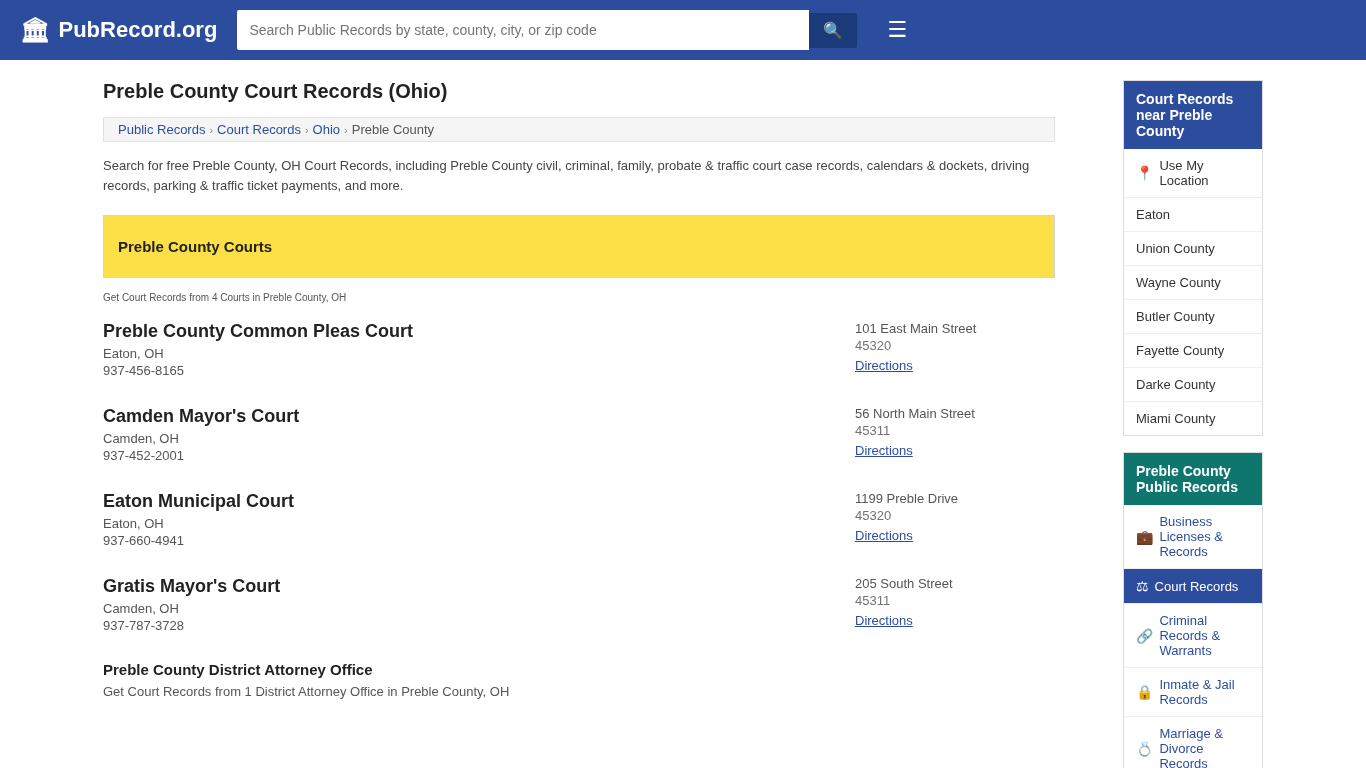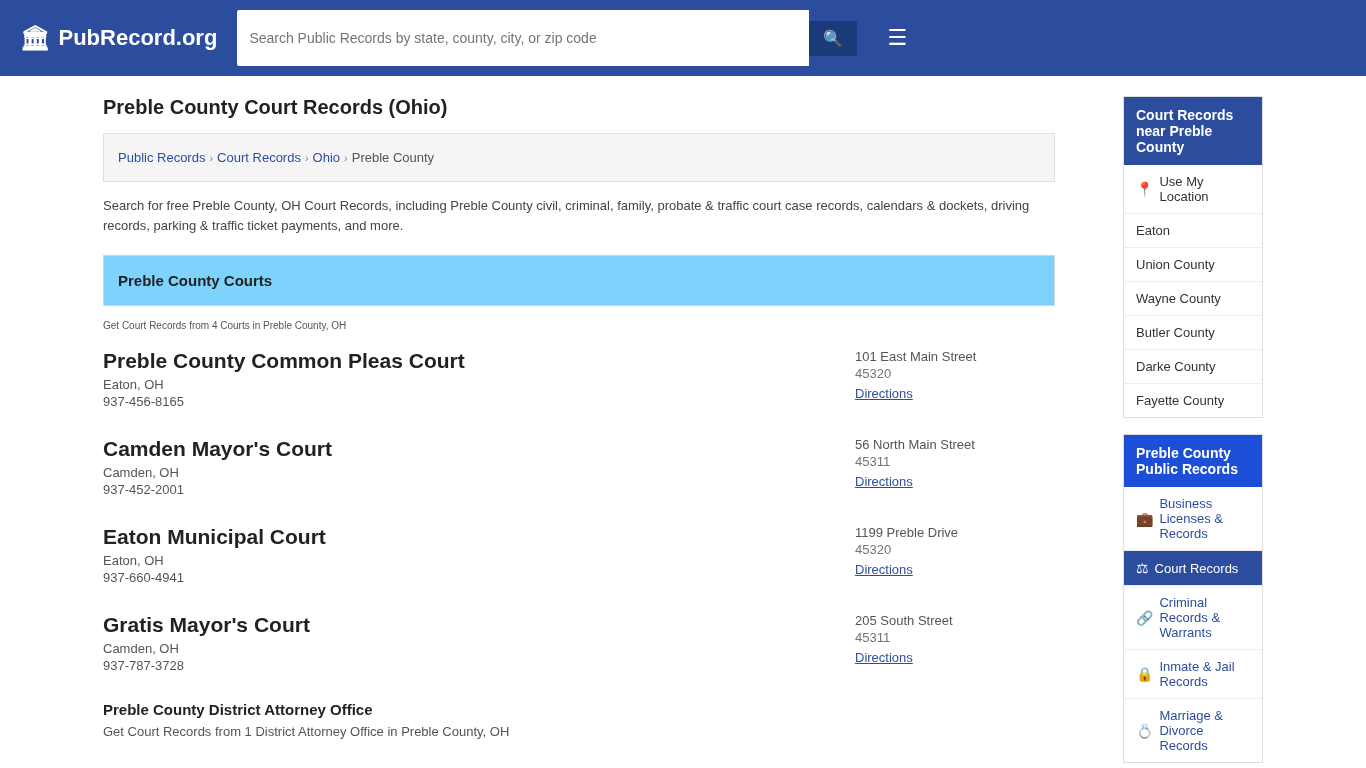--- a/index.html
+++ b/index.html
@@ -27,21 +27,21 @@
       font-size: 24px;
     }
     .search-bar {
       flex: 1;
       display: flex;
       align-items: center;
       max-width: 620px;
     }
     .search-bar input {
       flex: 1;
-      padding: 20px 12px;
+      padding: 12px 12px;
       border: none;
       font-size: 14px;
       outline: none;
       border-radius: 2px 0 0 2px;
     }
     .search-bar button {
       background: #1a3a7a;
       border: none;
       padding: 8px 14px;
       cursor: pointer;
@@ -72,21 +72,21 @@
     }
     .page-title {
       font-size: 20px;
       font-weight: bold;
       color: #222;
       margin-bottom: 14px;
     }
     .breadcrumb {
       background: #f5f5f5;
       border: 1px solid #e0e0e0;
-      padding: 16px 14px;
+      padding: 4px 14px;
       font-size: 13px;
       color: #555;
       margin-bottom: 14px;
       display: flex;
       align-items: center;
       gap: 4px;
     }
     .breadcrumb a {
       color: #2c4d9e;
       text-decoration: none;
@@ -94,23 +94,23 @@
     .breadcrumb-sep { color: #888; font-size: 11px; }
 
     .description {
       font-size: 13px;
       color: #444;
       margin-bottom: 20px;
       line-height: 1.5;
     }
 
     .section-header {
-      background: #7dd3fc;
+      background: #fde047;
       border: 1px solid #d0d4df;
-      padding: 16px 14px;
+      padding: 22px 14px;
       font-weight: bold;
       font-size: 15px;
       color: #222;
       margin-bottom: 14px;
     }
 
     .section-sub {
       font-size: 10px;
       color: #555;
       margin-bottom: 18px;
@@ -120,21 +120,21 @@
       margin-bottom: 22px;
       padding-bottom: 6px;
     }
     .court-entry-inner {
       display: flex;
       justify-content: space-between;
     }
     .court-left {}
     .court-name {
       font-weight: bold;
-      font-size: 21px;
+      font-size: 18px;
       color: #222;
       margin-bottom: 4px;
     }
     .court-city {
       font-size: 13px;
       color: #555;
       margin-bottom: 2px;
     }
     .court-phone {
       font-size: 13px;
@@ -215,21 +215,21 @@
       font-weight: normal;
     }
     .sidebar-item-icon {
       font-size: 14px;
       flex-shrink: 0;
     }
     .sidebar-records-section {
       border: 1px solid #ddd;
     }
     .sidebar-records-title {
-      background: #1d4ed8;
+      background: #0f766e;
       color: #fff;
       padding: 10px 12px;
       font-weight: bold;
       font-size: 14px;
     }
   </style>
 </head>
 <body>
 
 <header class="header">
@@ -348,24 +348,27 @@
           <div class="sidebar-item use-location">
             <span>Union County</span>
           </div>
           <div class="sidebar-item use-location">
             <span>Wayne County</span>
           </div>
           <div class="sidebar-item use-location">
             <span>Butler County</span>
           </div>
           <div class="sidebar-item use-location">
+            <span>Fayette County</span>
+          </div>
+          <div class="sidebar-item use-location">
             <span>Darke County</span>
           </div>
           <div class="sidebar-item use-location">
-            <span>Fayette County</span>
+            <span>Miami County</span>
           </div>
         </div>
     </div>
 
     <div class="sidebar-records-section">
       <div class="sidebar-records-title">Preble County Public Records</div>
       <div class="sidebar-items" id="records-items">
           <div class="sidebar-item">
             <span class="sidebar-item-icon">💼</span>
             <span>Business Licenses &amp; Records</span>

